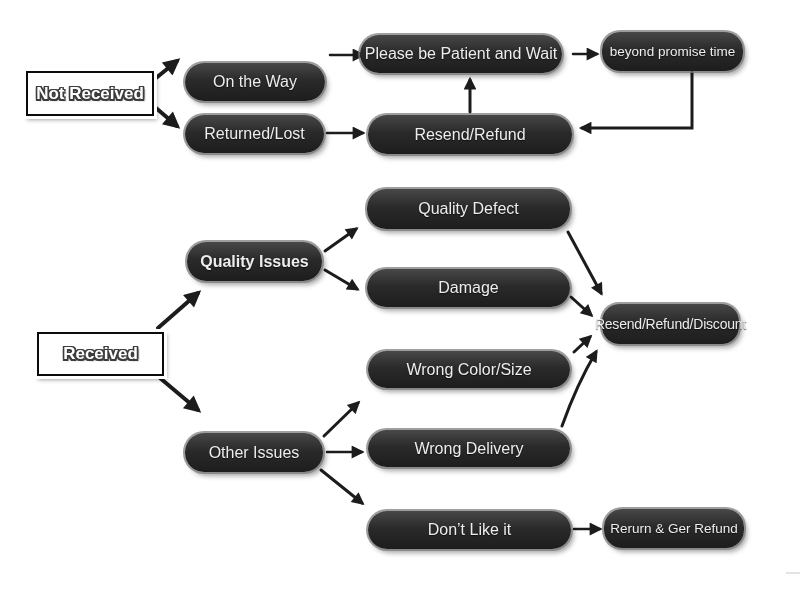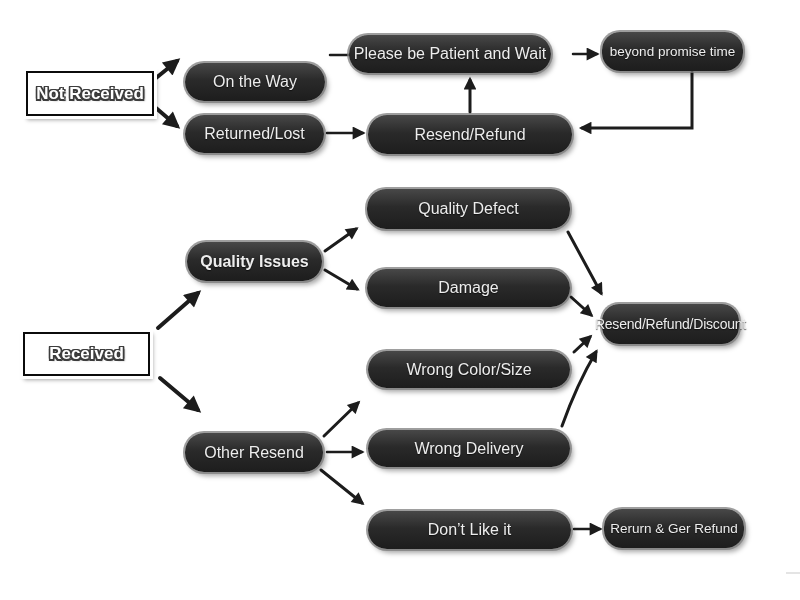--- a/index.html
+++ b/index.html
@@ -40,24 +40,24 @@
     text-shadow:
       -1.5px -1.5px 0 #3d3d3d, 1.5px -1.5px 0 #3d3d3d,
       -1.5px  1.5px 0 #3d3d3d, 1.5px  1.5px 0 #3d3d3d,
       -1.5px  0     0 #3d3d3d, 1.5px  0     0 #3d3d3d,
        0     -1.5px 0 #3d3d3d, 0      1.5px 0 #3d3d3d,
        2px 2px 2px rgba(0,0,0,.35);
   }
 
   
   #n-not-received{left:25px;top:70px;width:130px;height:47px;}
-  #n-received{left:22px;top:331px;width:129px;height:46px;text-align:center;}
+  #n-received{left:36px;top:331px;width:129px;height:46px;text-align:center;}
   #n-on-the-way{left:185px;top:36px;width:140px;height:38px;margin-top:27px;}
   #n-returned-lost{left:185px;top:115px;width:139px;height:38px;}
-  #n-wait{left:349px;top:35px;width:202px;height:38px;}
+  #n-wait{left:360px;top:35px;width:202px;height:38px;}
   #n-resend-refund{left:368px;top:115px;width:204px;height:39px;}
   #n-beyond{left:602px;top:32px;width:141px;height:39px;}
   #n-quality-issues{left:187px;top:242px;width:135px;height:39px;font-weight:bold;}
   #n-quality-defect{left:367px;top:189px;width:203px;height:40px;}
   #n-damage{left:367px;top:269px;width:203px;height:38px;}
   #n-rrd{left:602px;top:304px;width:137px;height:40px;}
   #n-wrong-color-size{left:368px;top:351px;width:202px;height:37px;}
   #n-wrong-delivery{left:368px;top:430px;width:202px;height:37px;}
   #n-other-issues{left:185px;top:433px;width:138px;height:39px;}
   #n-dont-like{left:368px;top:511px;width:203px;height:38px;}
@@ -120,18 +120,18 @@
   <div class="pill" id="n-wait">Please be Patient and Wait</div>
   <div class="pill sm" id="n-beyond">beyond promise time</div>
   <div class="pill" id="n-returned-lost">Returned/Lost</div>
   <div class="pill" id="n-resend-refund">Resend/Refund</div>
   <div class="pill" id="n-quality-issues">Quality Issues</div>
   <div class="pill" id="n-quality-defect">Quality Defect</div>
   <div class="pill" id="n-damage">Damage</div>
   <div class="pill xs" id="n-rrd">Resend/Refund/Discount</div>
   <div class="pill" id="n-wrong-color-size">Wrong Color/Size</div>
   <div class="pill" id="n-wrong-delivery">Wrong Delivery</div>
-  <div class="pill" id="n-other-issues">Other Resend</div>
+  <div class="pill" id="n-other-issues">Other Issues</div>
   <div class="pill" id="n-dont-like">Don’t Like it</div>
   <div class="pill sm" id="n-rerurn">Rerurn &amp; Ger Refund</div>
 
   <div class="stray"></div>
 </div>
 
 </body></html>

